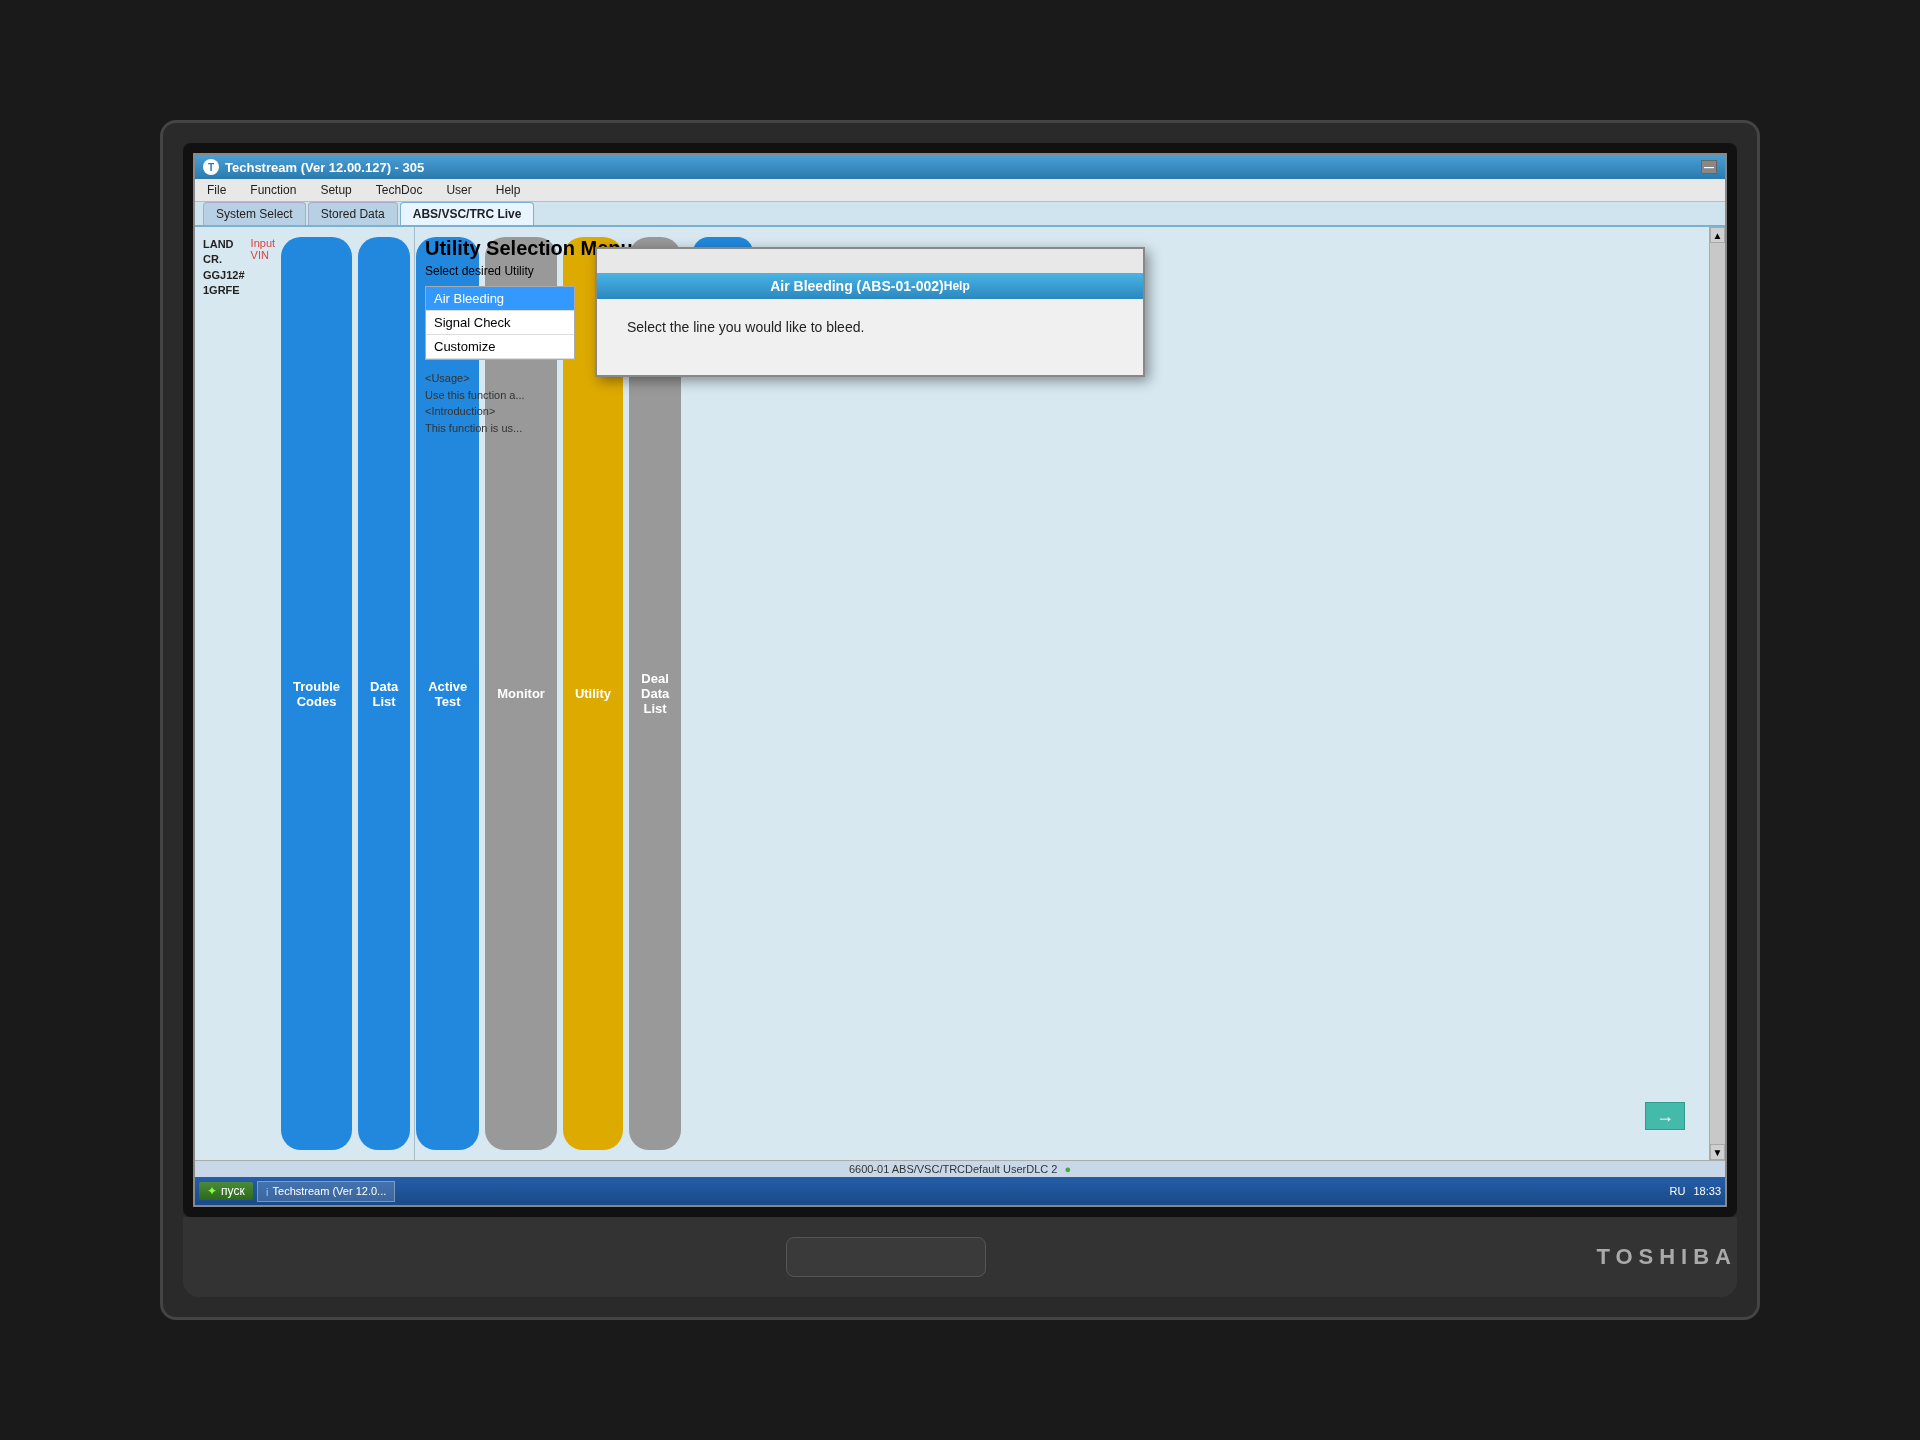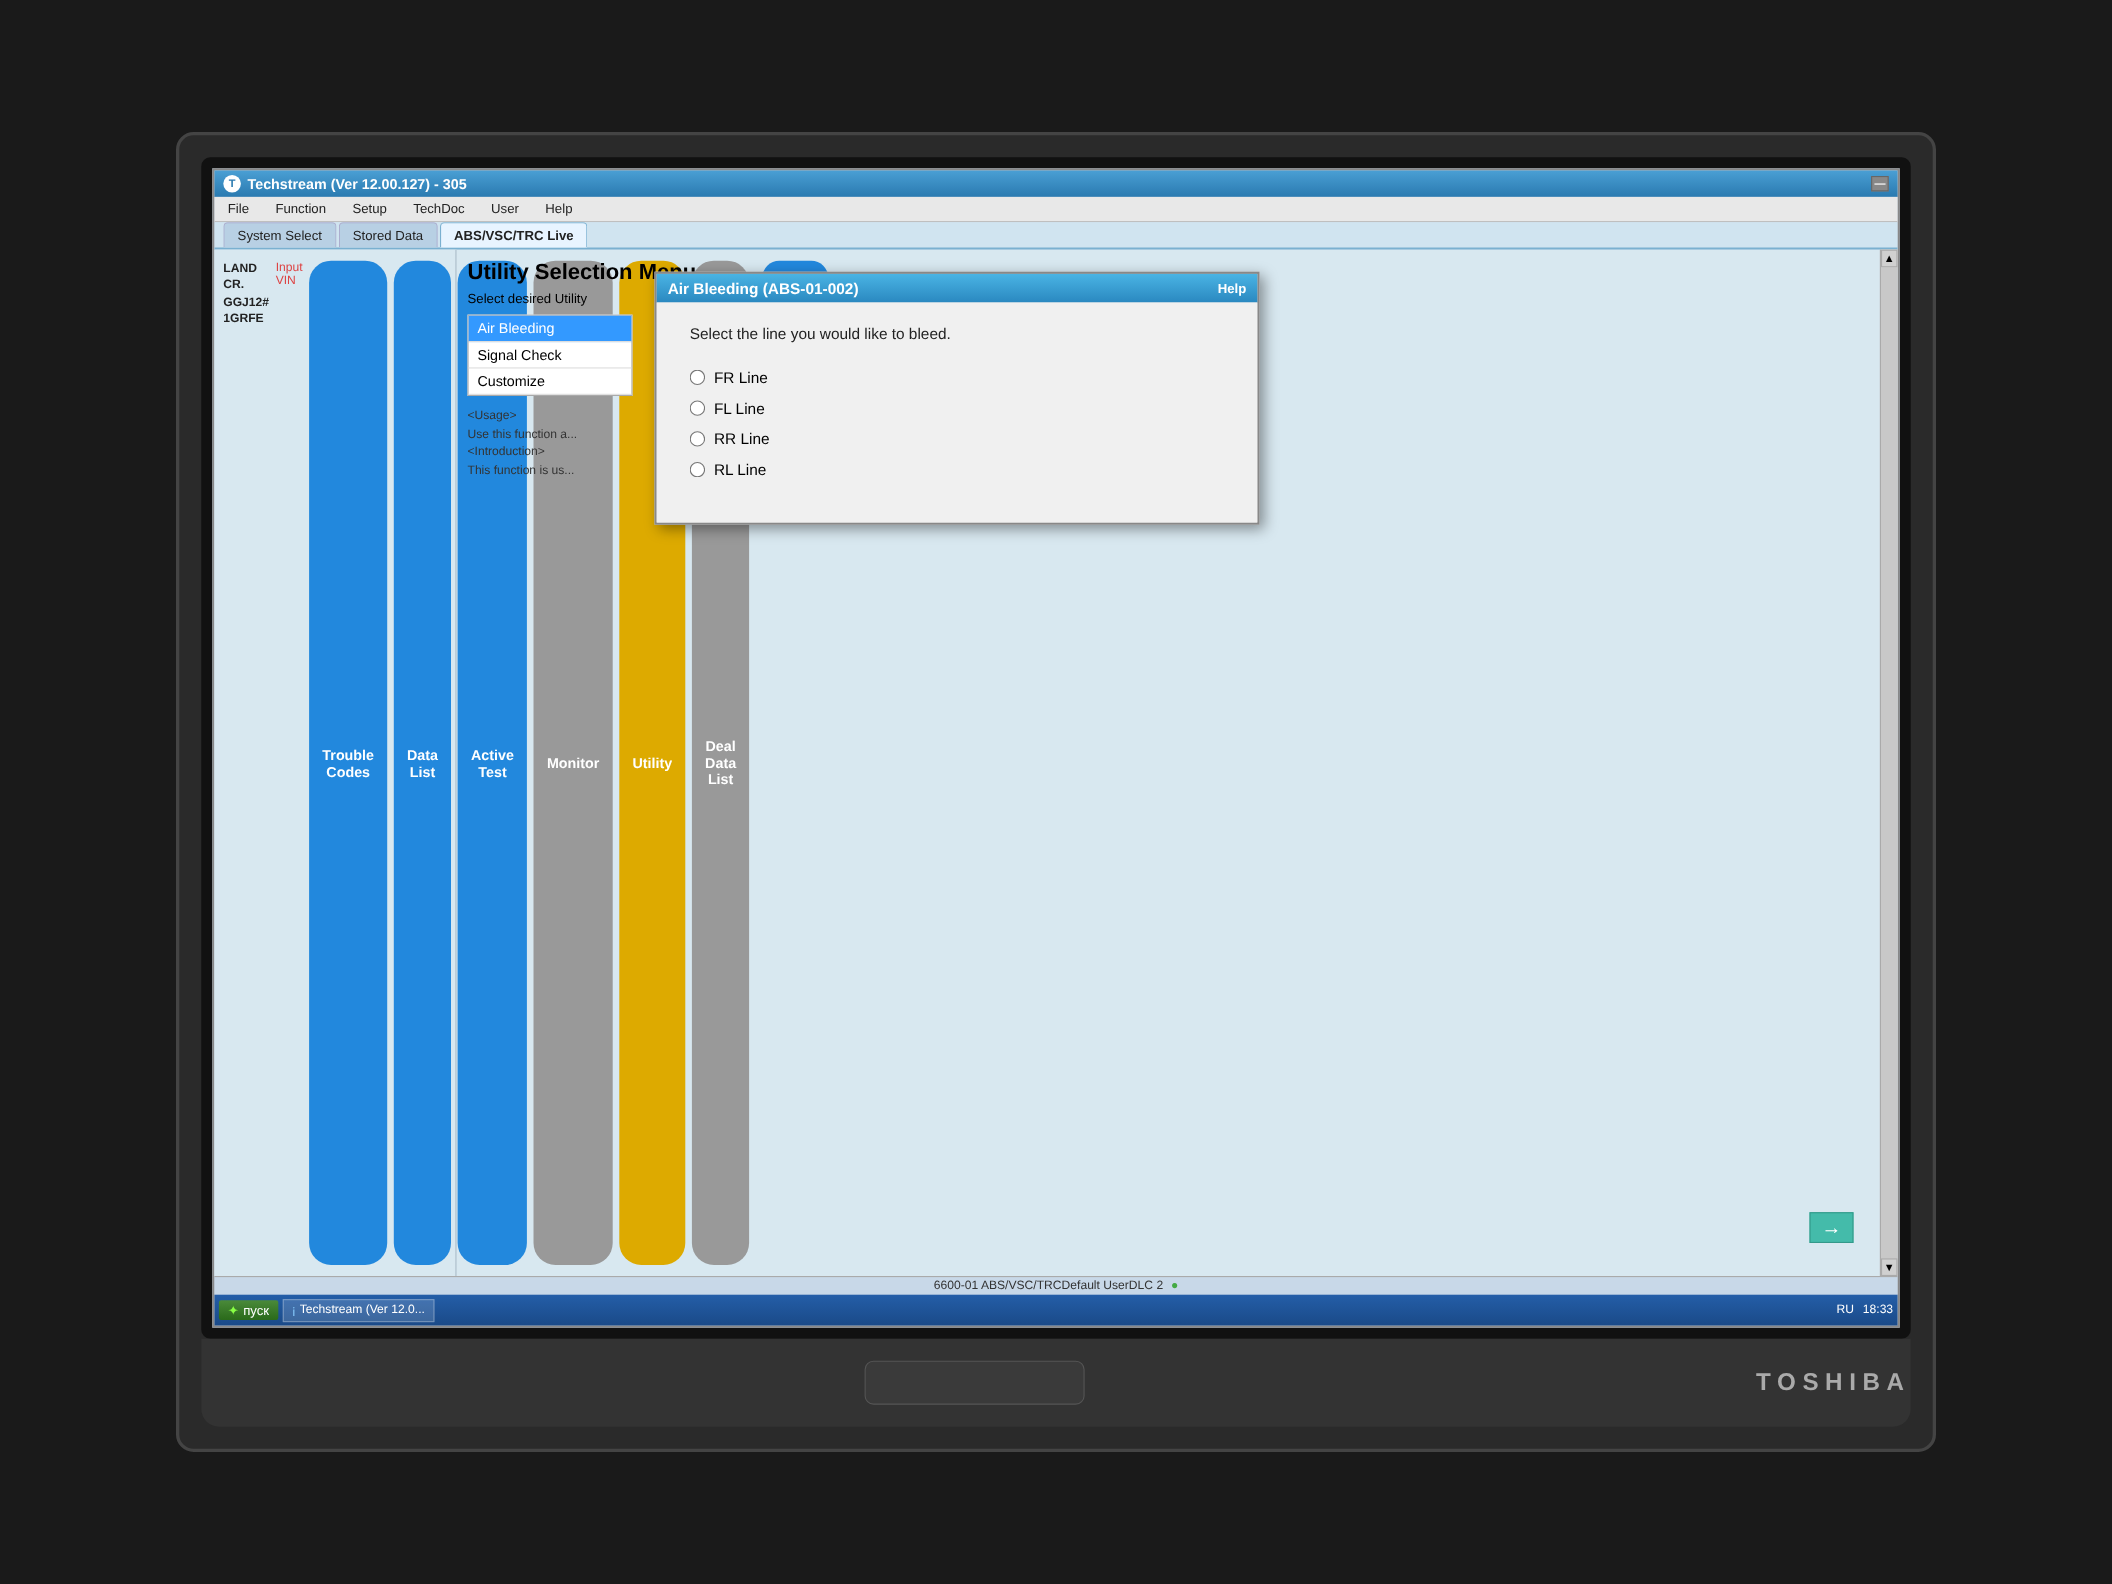--- a/index.html
+++ b/index.html
@@ -322,24 +322,25 @@
       display: flex;
       flex-direction: column;
       pointer-events: all;
     }
 
     .modal-title-bar {
       background: linear-gradient(to bottom, #4ab4e4, #2a88c0);
       padding: 5px 10px;
       display: flex;
       align-items: center;
-      justify-content: space-between;
+      justify-content: center;
       color: white;
       font-size: 14px;
       font-weight: bold;
+      margin-top: 24px;
     }
 
     .modal-help {
       color: white;
       font-size: 12px;
       cursor: pointer;
     }
 
     .modal-body {
       padding: 20px 30px 16px;
@@ -500,38 +501,20 @@
           </div>
 
           <div class="modal">
             <div class="modal-title-bar">
               <span>Air Bleeding (ABS-01-002)</span>
               <span class="modal-help">Help</span>
             </div>
             <div class="modal-body">
               <div class="modal-prompt">Select the line you would like to bleed.</div>
 
-              <div class="radio-group">
-                <label class="radio-item">
-                  <input type="radio" name="bleed_line" class="radio-input" style="">
-                  <span>FR Line</span>
-                </label>
-                <label class="radio-item">
-                  <input type="radio" name="bleed_line" class="radio-input" style="">
-                  <span>FL Line</span>
-                </label>
-                <label class="radio-item">
-                  <input type="radio" name="bleed_line" class="radio-input" style="">
-                  <span>RR Line</span>
-                </label>
-                <label class="radio-item">
-                  <input type="radio" name="bleed_line" class="radio-input" style="">
-                  <span>RL Line</span>
-                </label>
-              </div>
 
             </div>
           </div>
 
           <div class="nav-arrow-right">→</div>
         </div>
 
         <div class="right-scroll">
           <div class="scroll-arrow">▲</div>
           <div style="flex:1; background:#c8c8c8;"></div>

